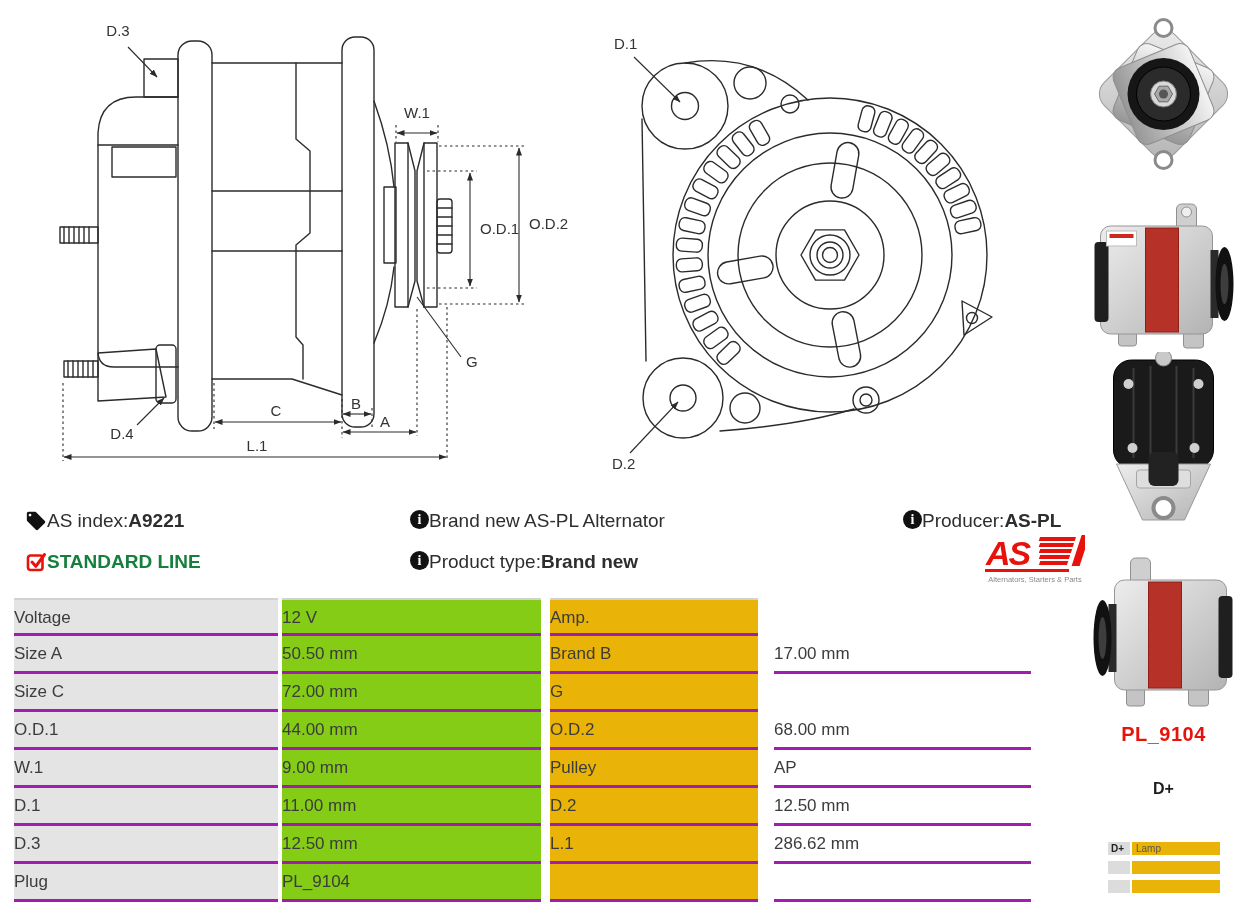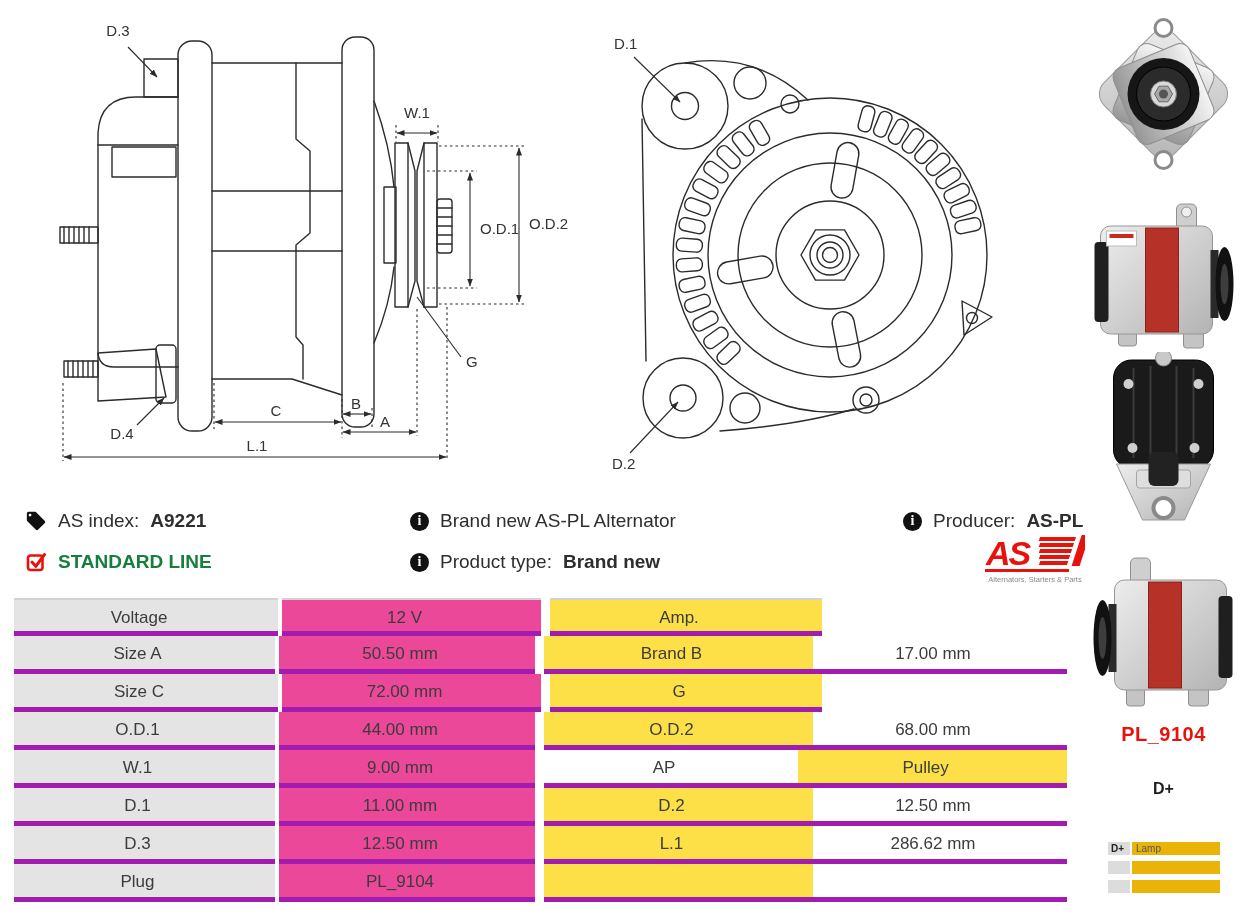--- a/index.html
+++ b/index.html
@@ -9,37 +9,37 @@
 
   
   .draw-side{position:absolute;left:40px;top:5px;}
   .draw-front{position:absolute;left:600px;top:5px;}
   .tech{stroke:#2b2b2b;stroke-width:1.4;fill:none;stroke-linejoin:round;stroke-linecap:round;}
   .dim{stroke:#2b2b2b;stroke-width:1.1;fill:none;}
   .dot{stroke:#2b2b2b;stroke-width:1.1;fill:none;stroke-dasharray:2.5,3;}
   .dlabel{font-size:15px;fill:#333;}
 
   
-  .info-item{position:absolute;display:flex;align-items:center;gap:11px;font-size:19px;white-space:nowrap;}
+  .info-item{position:absolute;display:flex;font-size:19px;white-space:nowrap;}
   .info-item b{font-weight:bold;}
   .iicon{width:19px;height:19px;border-radius:50%;background:#111;color:#fff;
          font-family:"Liberation Serif",serif;font-weight:bold;font-size:14px;
          display:flex;align-items:center;justify-content:center;flex:0 0 auto;}
   .redline{color:#15803d;font-weight:bold;}
   .logo-box{position:absolute;left:985px;top:534px;width:100px;height:56px;}
 
   
   .spec-table{position:absolute;left:14px;top:598px;width:1053px;}
   .trow{display:flex;}
-  .tcell{box-sizing:border-box;height:38px;line-height:35px;border-bottom:5px solid #a21caf;
-         font-size:17px;color:#3c3c3c;text-align:center;padding-right:14px;overflow:hidden;}
+  .tcell{box-sizing:border-box;height:38px;line-height:35px;border-bottom:3px solid #a21caf;
+         font-size:17px;color:#3c3c3c;text-align:left;padding-right:14px;overflow:hidden;}
   .trow:first-child .tcell{border-top:2px solid #d2d2d2;}
   .c-lab{background:#e4e4e4;width:264px;margin-right:4px;}
-  .c-val{background:#ec4899;width:259px;margin-right:9px;}
-  .c-lab2{background:#fde047;width:272px;margin-right:0;}
+  .c-val{background:#84cc16;width:259px;margin-right:9px;}
+  .c-lab2{background:#eab308;width:208px;margin-right:16px;}
   .c-val2{background:#ffffff;width:257px;margin-right:0;}
 
   
   .photo{position:absolute;left:1085px;width:157px;}
   .plug-code{position:absolute;left:1085px;top:723px;width:157px;text-align:center;
              color:#e8120c;font-weight:bold;font-size:20px;letter-spacing:.5px;}
   .terminal{position:absolute;left:1085px;top:780px;width:157px;text-align:center;
             color:#1c1c1c;font-weight:bold;font-size:16px;}
   .legend{position:absolute;left:1108px;top:842px;width:114px;font-size:10px;}
   .legrow{display:flex;margin-bottom:6px;height:13px;}
@@ -298,22 +298,22 @@
     </div>
     <div class="trow">
       <div class="tcell c-lab">O.D.1</div>
       <div class="tcell c-val">44.00 mm</div>
       <div class="tcell c-lab2">O.D.2</div>
       <div class="tcell c-val2">68.00 mm</div>
     </div>
     <div class="trow">
       <div class="tcell c-lab">W.1</div>
       <div class="tcell c-val">9.00 mm</div>
+      <div class="tcell c-lab2">Pulley</div>
       <div class="tcell c-val2">AP</div>
-      <div class="tcell c-lab2">Pulley</div>
     </div>
     <div class="trow">
       <div class="tcell c-lab">D.1</div>
       <div class="tcell c-val">11.00 mm</div>
       <div class="tcell c-lab2">D.2</div>
       <div class="tcell c-val2">12.50 mm</div>
     </div>
     <div class="trow">
       <div class="tcell c-lab">D.3</div>
       <div class="tcell c-val">12.50 mm</div>

